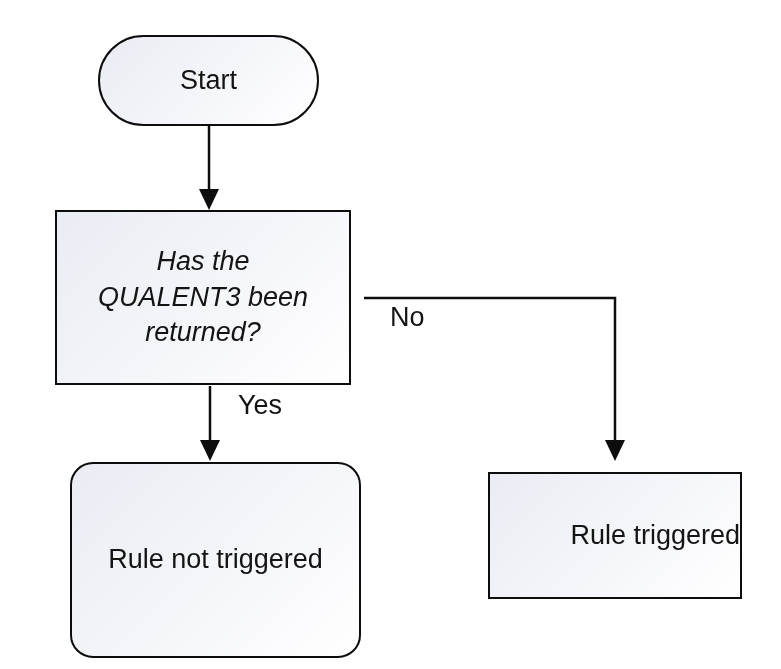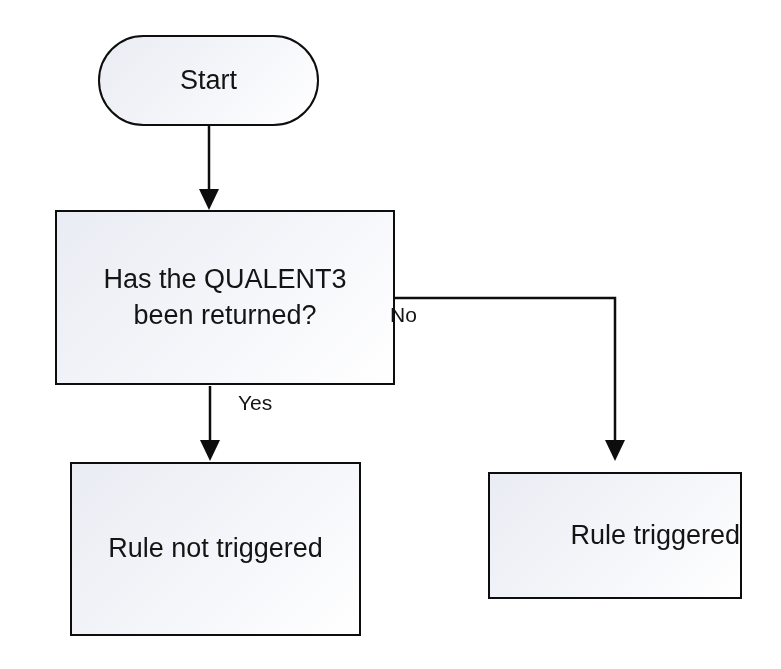--- a/index.html
+++ b/index.html
@@ -54,35 +54,36 @@
     line-height: 1.32;
   }
   .node.terminator {
     left: 98px; top: 35px;
     width: 221px; height: 91px;
     border-radius: 46px;
     align-items: center;
   }
   .node.decision {
     left: 55px; top: 210px;
-    width: 340px; height: 175px;
+    width: 296px; height: 175px;
     padding: 0 28px;
+    font-style: italic;
   }
   .node.outcome-left {
     left: 70px; top: 462px;
-    width: 291px; height: 174px;
+    width: 291px; height: 196px; border-radius: 23px;
   }
   .node.outcome-right {
     left: 488px; top: 472px;
     width: 254px; height: 127px; justify-content: flex-end;
   }
   .edge-label {
     position: absolute;
     color: var(--text-color);
-    font-size: 21px;
+    font-size: 27px;
     line-height: 1;
     white-space: nowrap;
   }
   .edge-label.yes { left: 238px; top: 392px; }
   .edge-label.no  { left: 390px; top: 304px; }
 </style>
 </head>
 <body>
 
 <div class="canvas">

